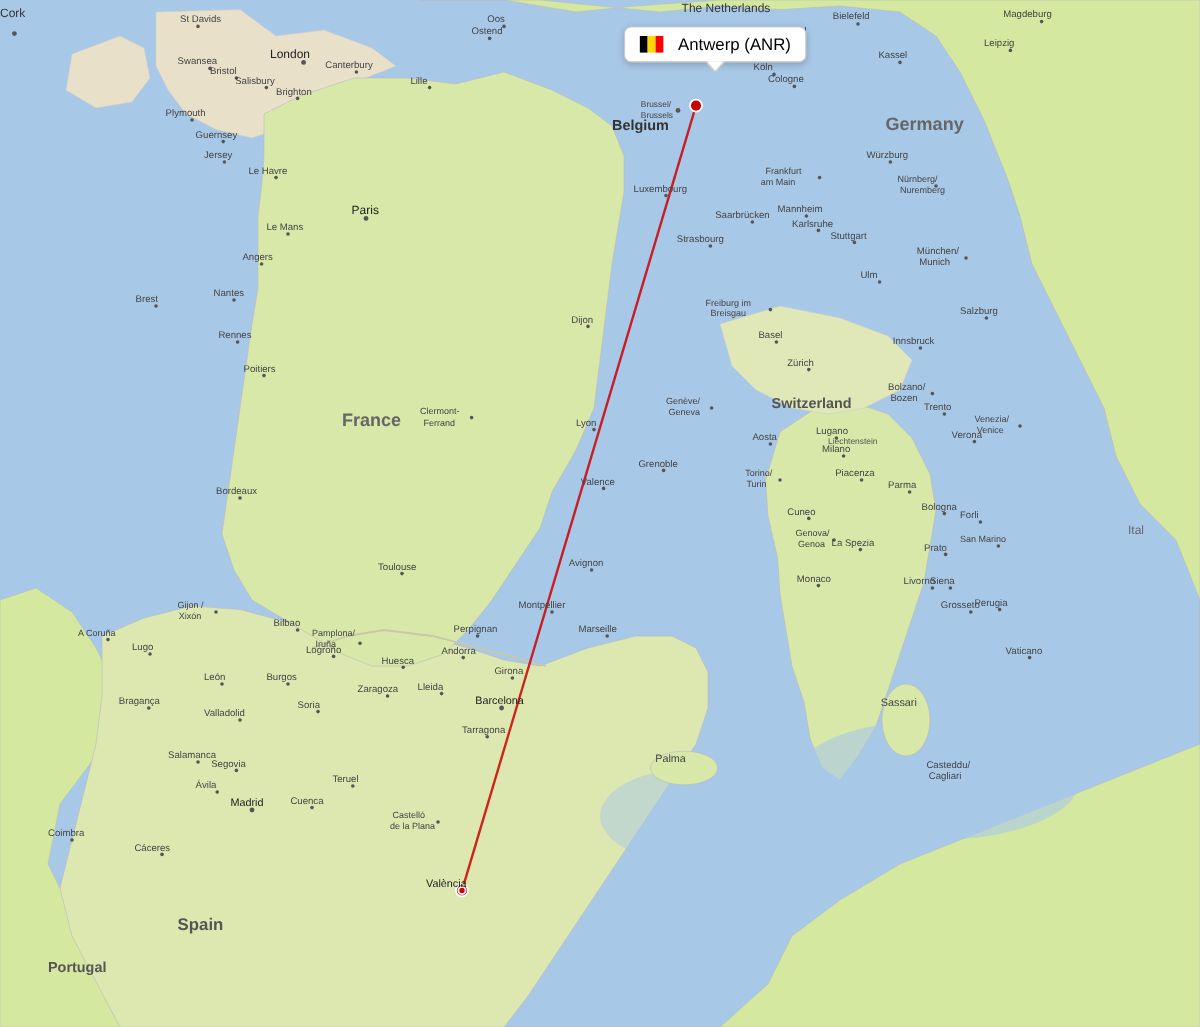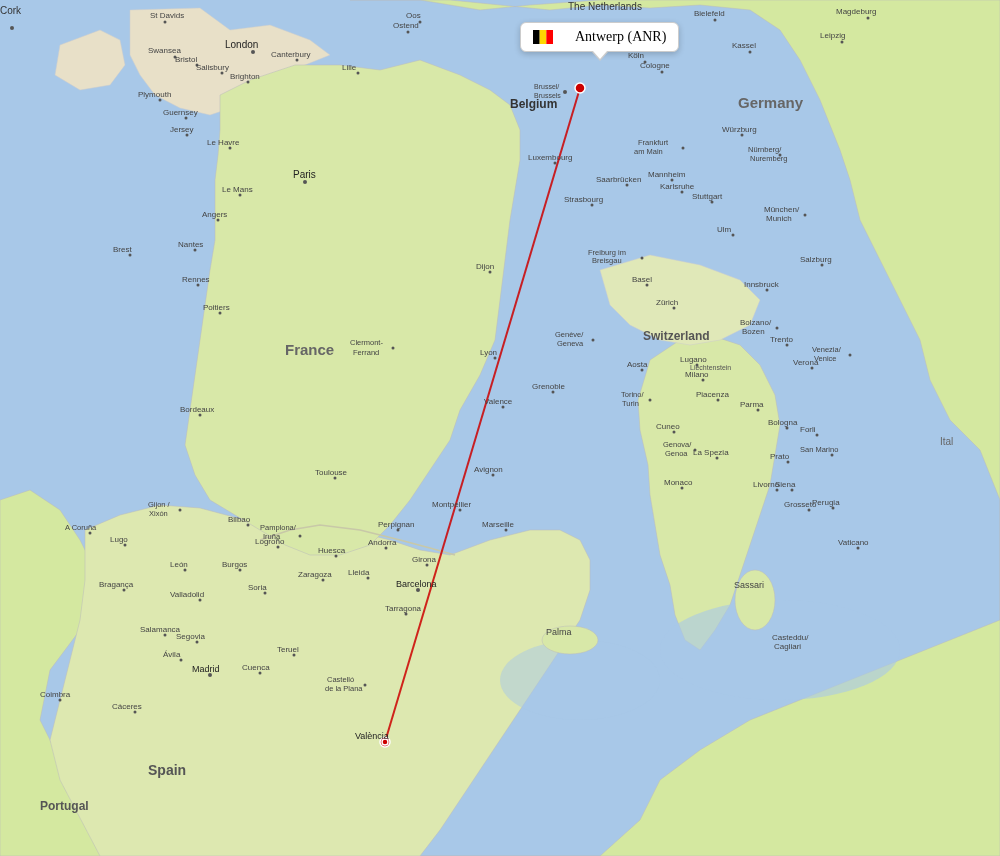--- a/index.html
+++ b/index.html
@@ -26,25 +26,24 @@
       top: 22px;
       left: 520px;
       background: white;
       border: 1px solid #ccc;
       border-radius: 6px;
       padding: 6px 12px;
       font-size: 14px;
       font-weight: 500;
       display: flex;
       align-items: center;
-      gap: 22px;
+      gap: 12px;
       box-shadow: 0 2px 6px rgba(0,0,0,0.2);
       white-space: nowrap;
       z-index: 100;
-      font-family: Liberation Serif, serif;
     }
 
     .airport-popup .flag {
       width: 20px;
       height: 14px;
       display: inline-block;
     }
 
     .popup-tail {
       position: absolute;

